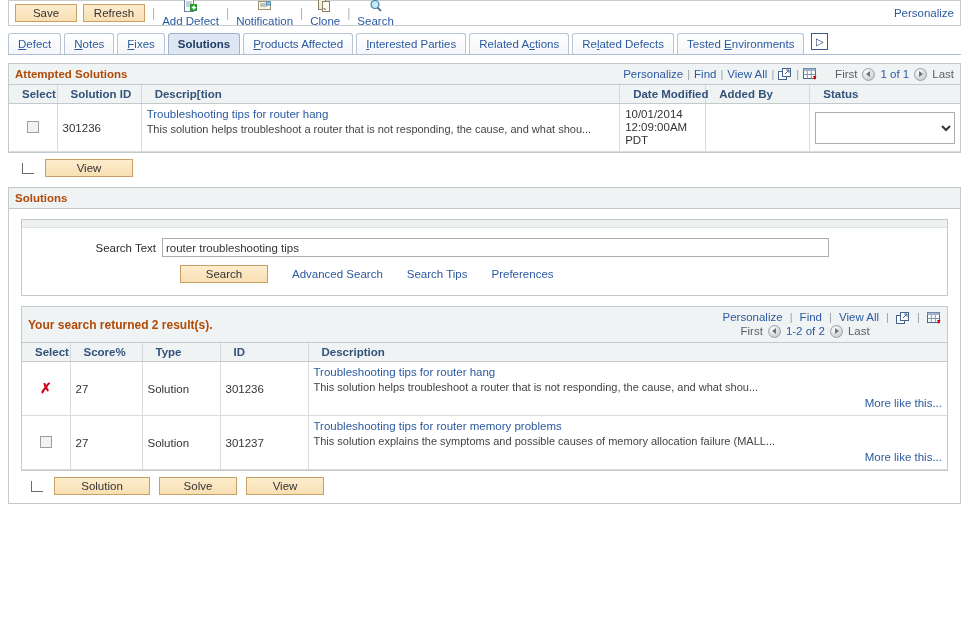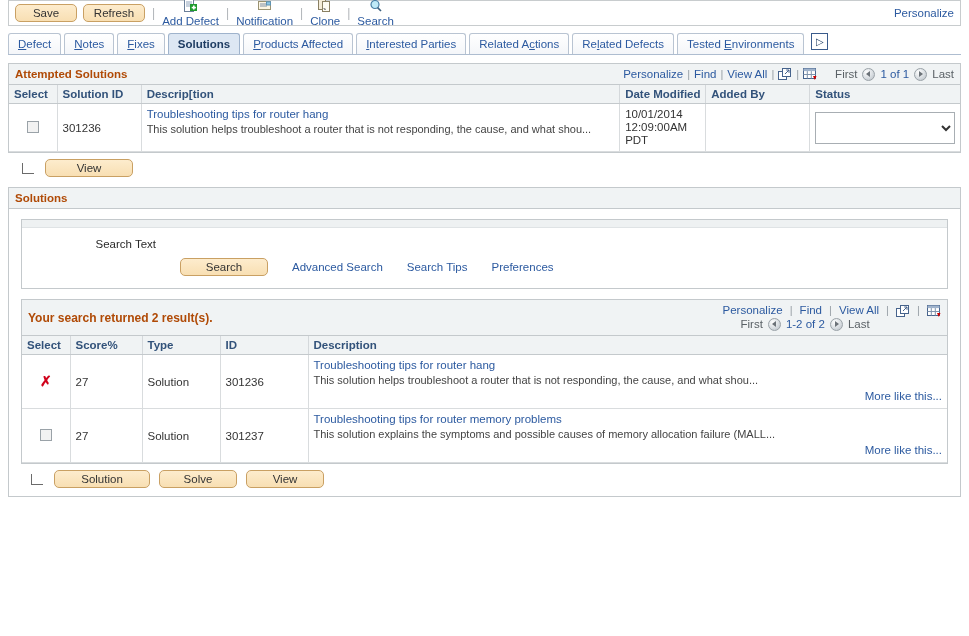--- a/index.html
+++ b/index.html
@@ -29,21 +29,21 @@
     border: 1px solid #c8ccce;
     background: #ffffff;
     height: 26px;
     display: flex;
     align-items: center;
     padding: 0 6px;
   }
   .psbtn {
     background: linear-gradient(to bottom, #fdeccd 0%, #f8dfb3 100%);
     border: 1px solid #c9a063;
-    border-radius: 5px;
+    border-radius: 0;
     font-size: 11.5px;
     color: #333;
     height: 18px;
     line-height: 16px;
     padding: 0 6px;
     min-width: 62px;
     text-align: center;
     cursor: pointer;
     font-family: "Liberation Sans", sans-serif;
   }
@@ -161,21 +161,21 @@
   .arrow-btn.next i { border-left: 4px solid #6b7278; margin-left: 1px; }
 
   
   table.grid { border-collapse: collapse; width: 100%; table-layout: fixed; }
   table.grid th {
     background: #f0f3f4;
     color: #32527a;
     font-size: 11.5px;
     font-weight: bold;
     text-align: left;
-    padding: 3px 5px;
+    padding: 3px 13px;
     border-right: 1px solid #d4d8db;
     border-bottom: 1px solid #c4c9cc;
     vertical-align: middle;
     white-space: nowrap;
   }
   table.grid td {
     border-right: 1px solid #d9dcde;
     border-bottom: 1px solid #d9dcde;
     padding: 4px 5px;
     vertical-align: top;
@@ -430,20 +430,21 @@
 
   <div class="section" style="margin-top:10px">
     <div class="sec-head">
       <span class="sec-title">Solutions</span>
     </div>
 
     <div class="groupbox">
       <div class="gb-strip"></div>
       <div class="searchrow">
         <span class="srch-label">Search Text</span>
+        <input class="srch-input" type="text" value="router troubleshooting tips" style="">
       </div>
       <div class="srch-actions">
         <span style="width:158px;display:inline-block"></span>
         <button class="psbtn" style="min-width:88px">Search</button>
         <span class="sp"></span>
         <a class="link">Advanced Search</a>
         <span class="sp"></span>
         <a class="link">Search Tips</a>
         <span class="sp"></span>
         <a class="link">Preferences</a>

